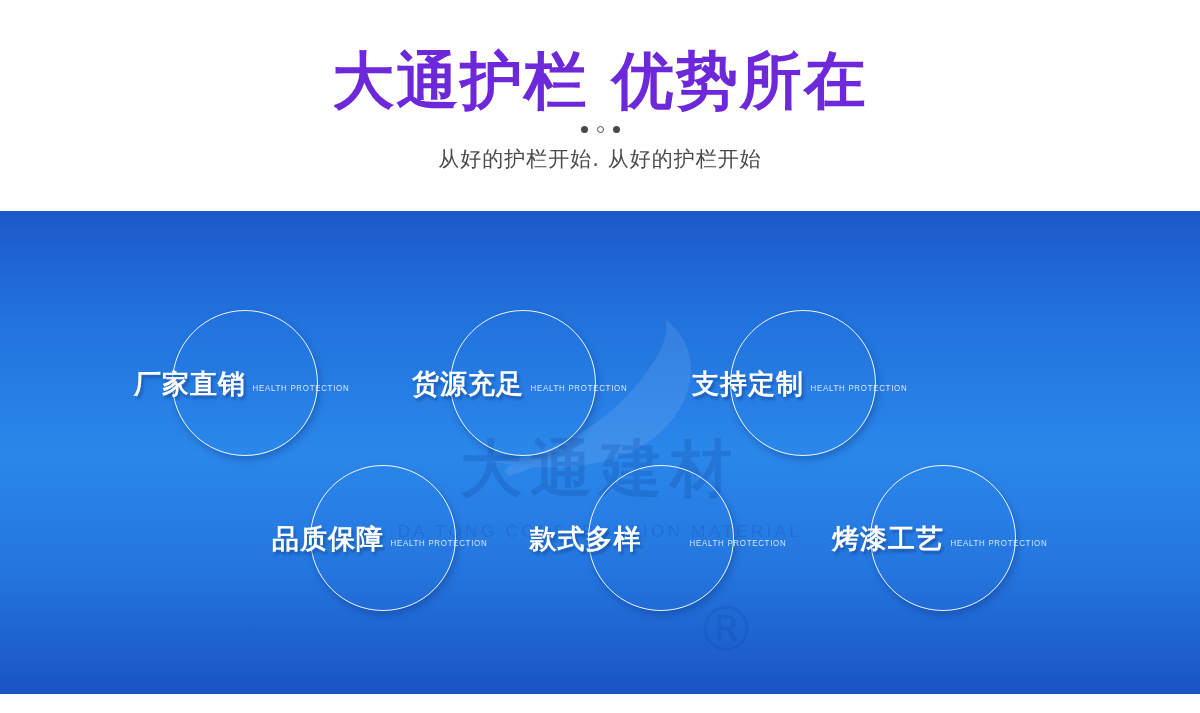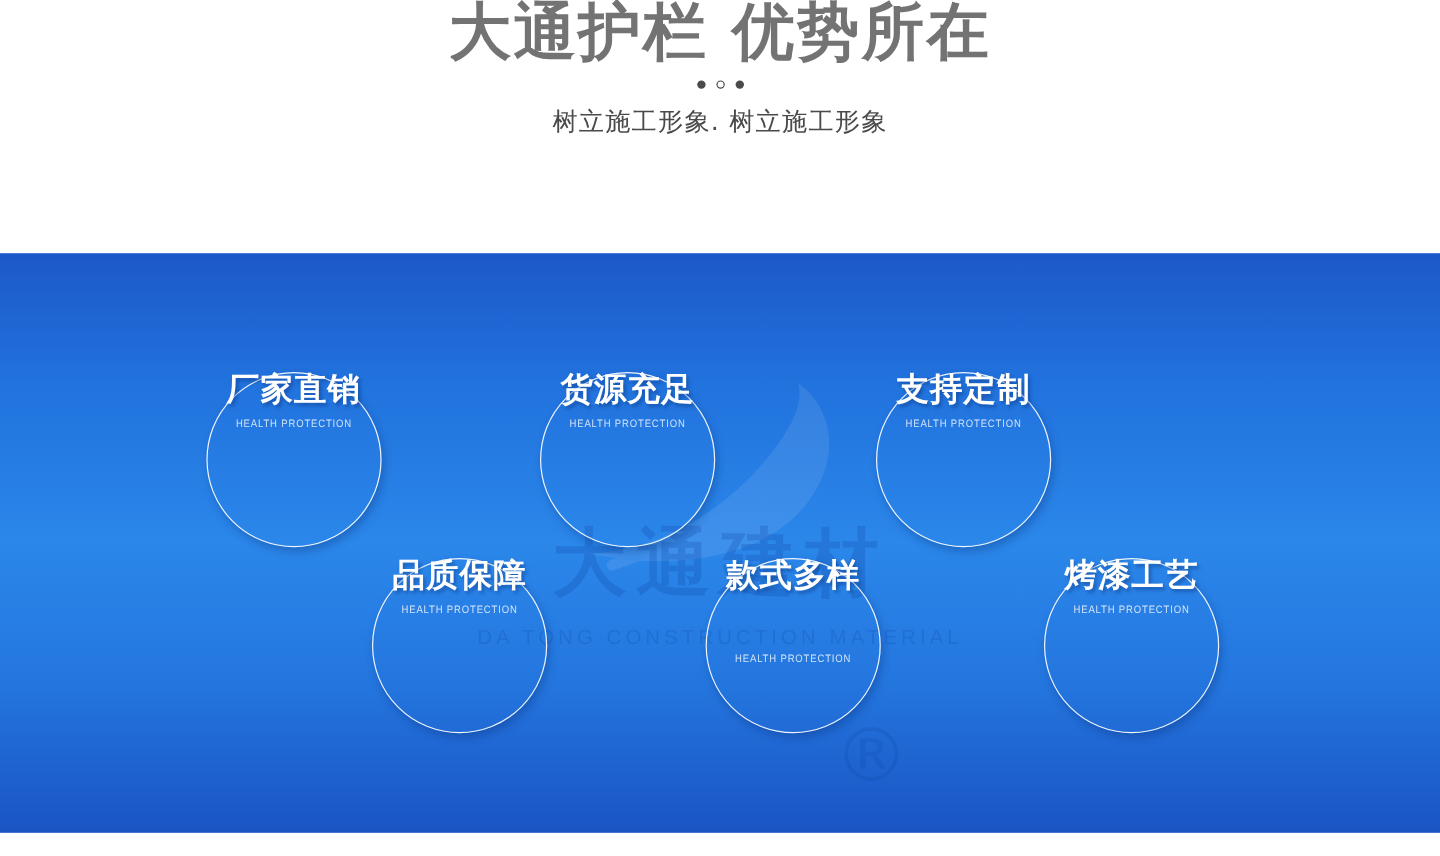--- a/index.html
+++ b/index.html
@@ -11,23 +11,24 @@
   }
   .page { position:relative; width:1200px; height:713px; background:#fff; }
 
   
   .header {
     position:absolute; left:0; top:0; width:1200px; height:211px;
     background:#ffffff;
     display:flex; flex-direction:column; align-items:center; justify-content:flex-start;
   }
   .title {
-    font-size:52px;
+    margin-top:48px;
+    font-size:62px;
     font-weight:bold;
-    color:#737373;
+    color:#6d28d9;
     letter-spacing:2px;
     line-height:1.05;
     white-space:nowrap;
     font-family:"DejaVu Sans","Liberation Sans",sans-serif;
   }
   .dots {
     margin-top:10px;
     display:flex; align-items:center; gap:9px; height:12px;
   }
   .dot {
@@ -106,22 +107,22 @@
     font-family:"DejaVu Sans",sans-serif;
   }
 
   
   .badge {
     position:absolute;
     width:146px; height:146px;
     border-radius:50%;
     border:1.6px solid rgba(255,255,255,.92);
     box-shadow:2px 4px 7px rgba(7,40,110,.30);
-    display:flex; flex-direction:column;
-    align-items:center; justify-content:flex-start;
+    display:flex; 
+    align-items:center; justify-content:center;
   }
   .badge-label {
     font-size:27px;
     font-weight:bold;
     color:#ffffff;
     letter-spacing:1px;
     line-height:1;
     white-space:nowrap;
     text-shadow:2px 3px 3px rgba(10,48,120,.45);
     font-family:"DejaVu Sans","Liberation Sans",sans-serif;
@@ -143,21 +144,21 @@
 
   <div class="header">
     <div class="title">大通护栏 优势所在</div>
 
     <div class="dots">
       <span class="dot"></span>
       <span class="dot hollow"></span>
       <span class="dot"></span>
     </div>
 
-    <div class="subtitle">树立施工形象. 树立施工形象</div>
+    <div class="subtitle">从好的护栏开始. 从好的护栏开始</div>
   </div>
 
   <div class="panel">
 
     <div class="watermark">
       <svg class="wm-swoosh" viewBox="0 0 260 175">
         <path d="M10 150 C60 150 120 120 160 70 C180 45 190 25 185 8
                  C215 30 220 70 195 105 C165 148 95 168 10 150 Z" fill="#ffffff"></path>
         <path d="M30 160 C90 140 150 105 180 60" stroke="#ffffff" stroke-width="9" fill="none" stroke-linecap="round"></path>
       </svg>

